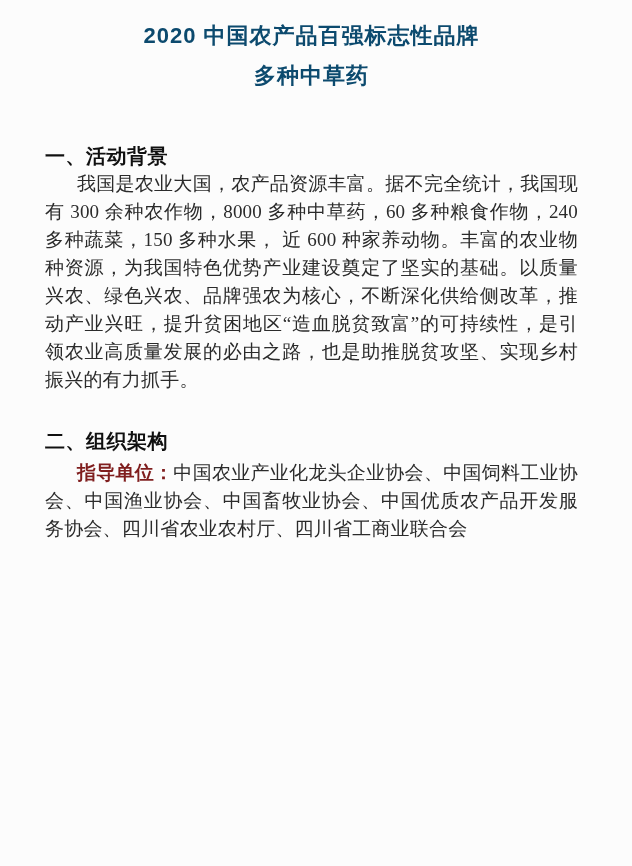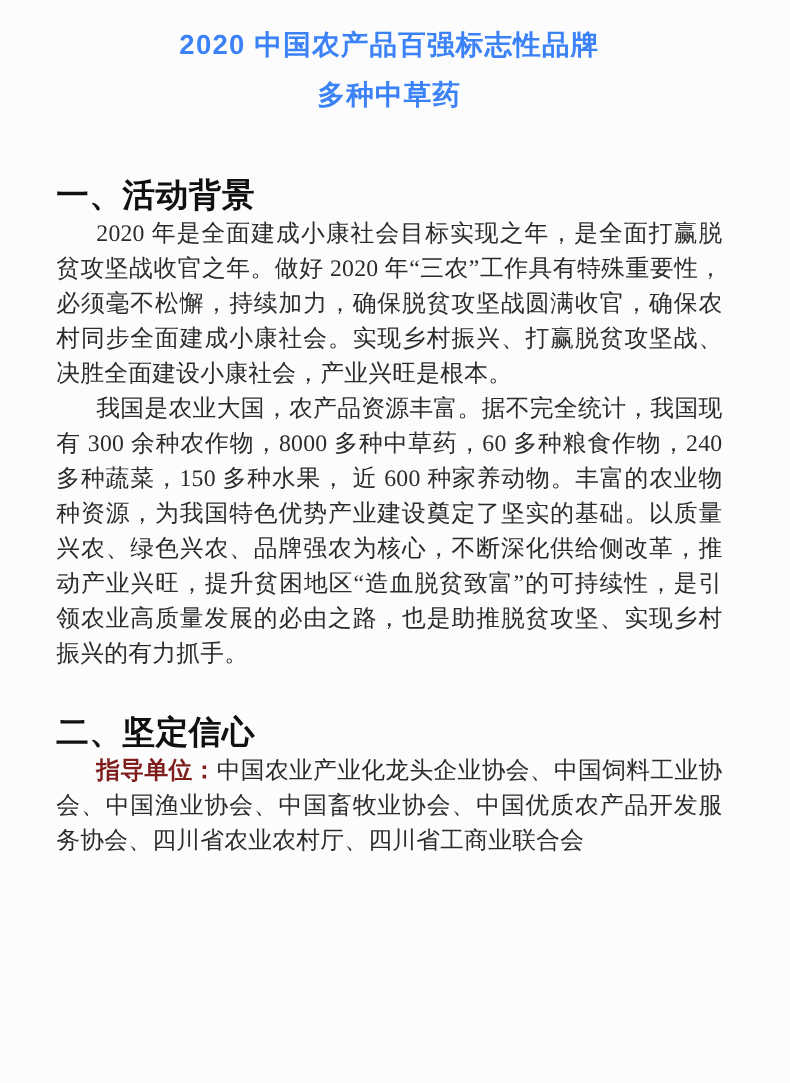--- a/index.html
+++ b/index.html
@@ -16,31 +16,31 @@
     color: #262626;
     overflow: hidden;
     box-sizing: border-box;
     padding: 14px 54px 0 45px;
     font-family: "Liberation Serif", "DejaVu Serif", serif;
   }
   .doc-title {
     text-align: center;
     font-family: "Liberation Sans", "DejaVu Sans", sans-serif;
     font-weight: 700;
-    color: #3b82f6;
+    color: #0c4a6e;
     font-size: 22px;
     line-height: 40px;
     letter-spacing: 1px;
     margin: 2px 0 0 0;
   }
   .section-heading {
     font-family: "Liberation Sans", "DejaVu Sans", sans-serif;
     font-weight: 700;
     color: #101010;
-    font-size: 26px;
+    font-size: 20px;
     line-height: 28px;
     letter-spacing: 0.5px;
   }
   .heading-1 { margin: 46px 0 0 0; }
   .heading-2 { margin: 33px 0 0 0; }
   .body-para {
     margin: 0;
     font-size: 19px;
     line-height: 28px;
     text-align: justify;
@@ -60,22 +60,21 @@
 
 <div class="page">
 
   <h1 class="doc-title">
     <span style="display:block">2020 中国农产品百强标志性品牌</span>
     <span style="display:block">多种中草药</span>
   </h1>
 
   <h2 class="section-heading heading-1">一、活动背景</h2>
 
-  <p class="body-para first-para">2020 年是全面建成小康社会目标实现之年，是全面打赢脱贫攻坚战收官之年。做好 2020 年“三农”工作具有特殊重要性，必须毫不松懈，持续加力，确保脱贫攻坚战圆满收官，确保农村同步全面建成小康社会。实现乡村振兴、打赢脱贫攻坚战、决胜全面建设小康社会，产业兴旺是根本。</p>
 
   <p class="body-para">我国是农业大国，农产品资源丰富。据不完全统计，我国现有 300 余种农作物，8000 多种中草药，60 多种粮食作物，240 多种蔬菜，150 多种水果， 近 600 种家养动物。丰富的农业物种资源，为我国特色优势产业建设奠定了坚实的基础。以质量兴农、绿色兴农、品牌强农为核心，不断深化供给侧改革，推动产业兴旺，提升贫困地区“造血脱贫致富”的可持续性，是引领农业高质量发展的必由之路，也是助推脱贫攻坚、实现乡村振兴的有力抓手。</p>
 
 
-  <h2 class="section-heading heading-2">二、坚定信心</h2>
+  <h2 class="section-heading heading-2">二、组织架构</h2>
 
   <p class="body-para first-para"><span class="lead-label">指导单位：</span><span>中国农业产业化龙头企业协会、中国饲料工业协会、中国渔业协会、中国畜牧业协会、中国优质农产品开发服务协会、四川省农业农村厅、四川省工商业联合会</span></p>
 
 </div>
 
 </body></html>

